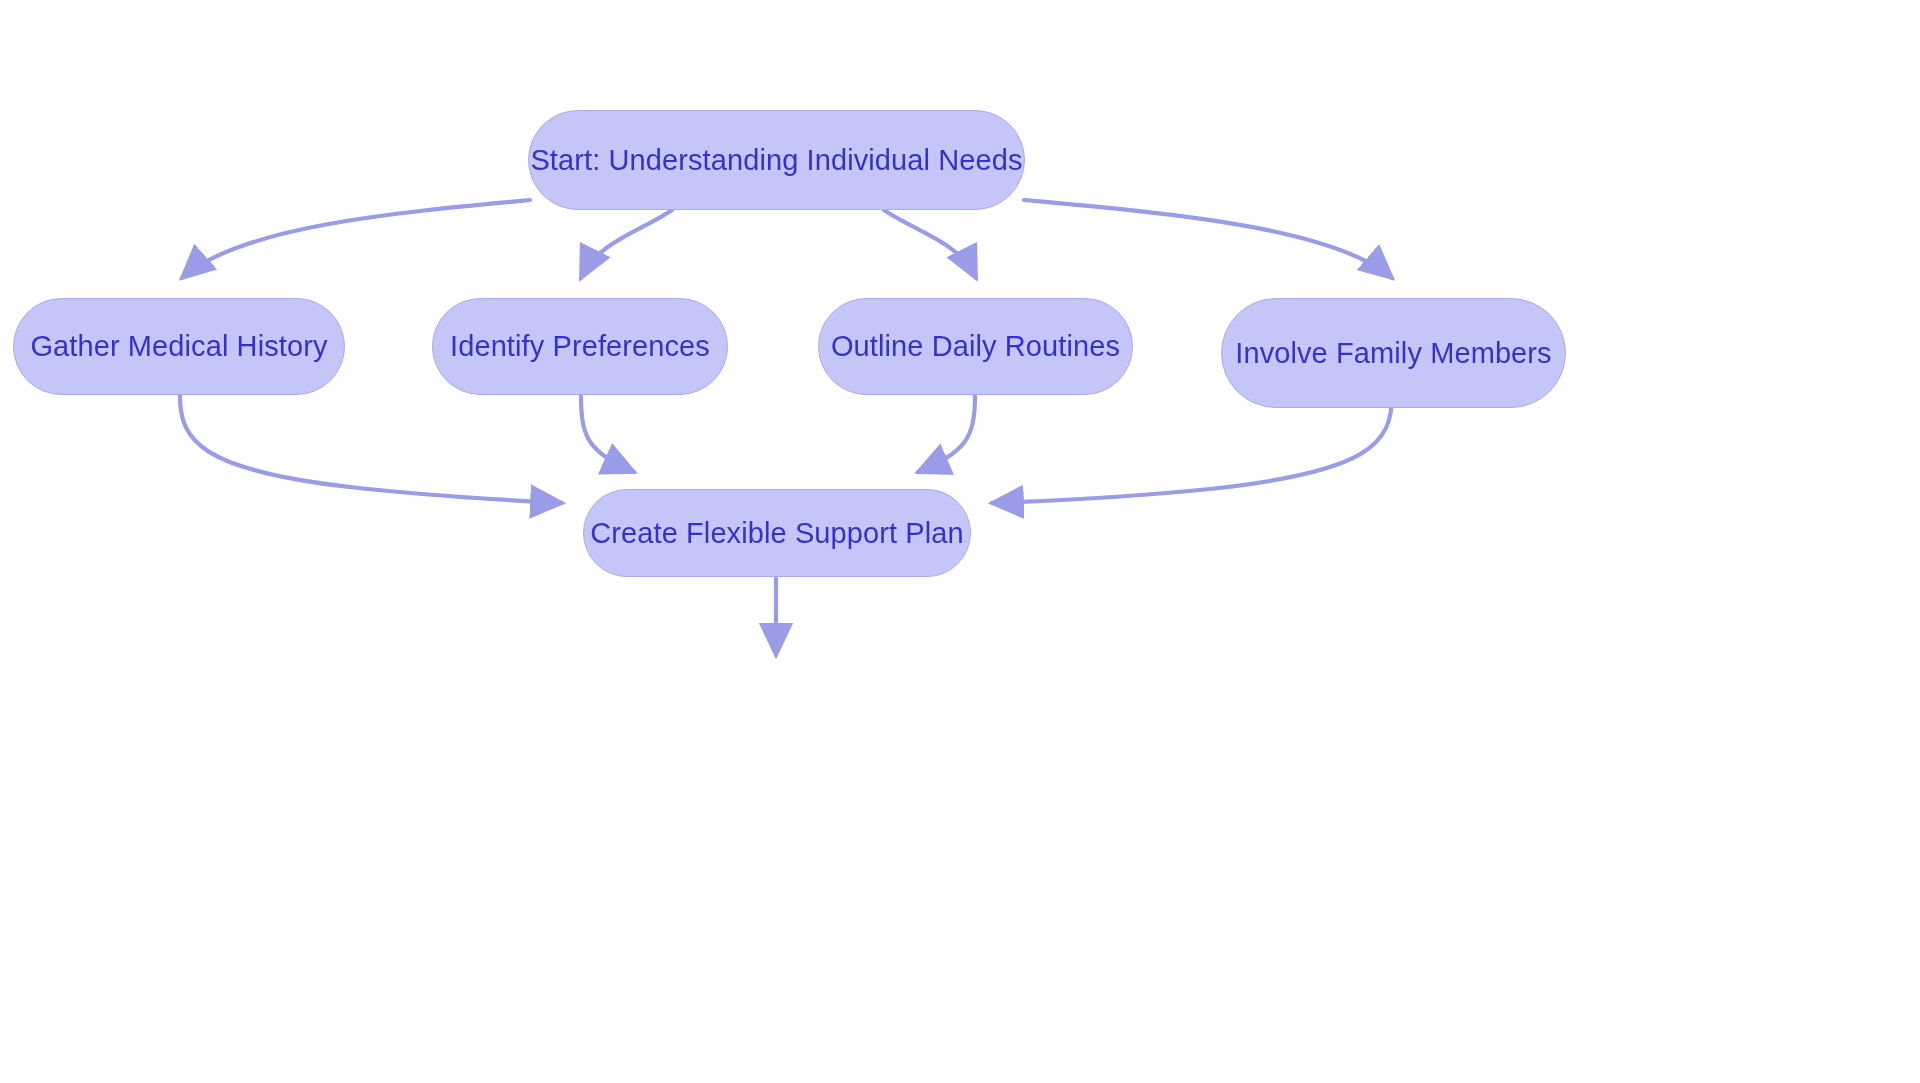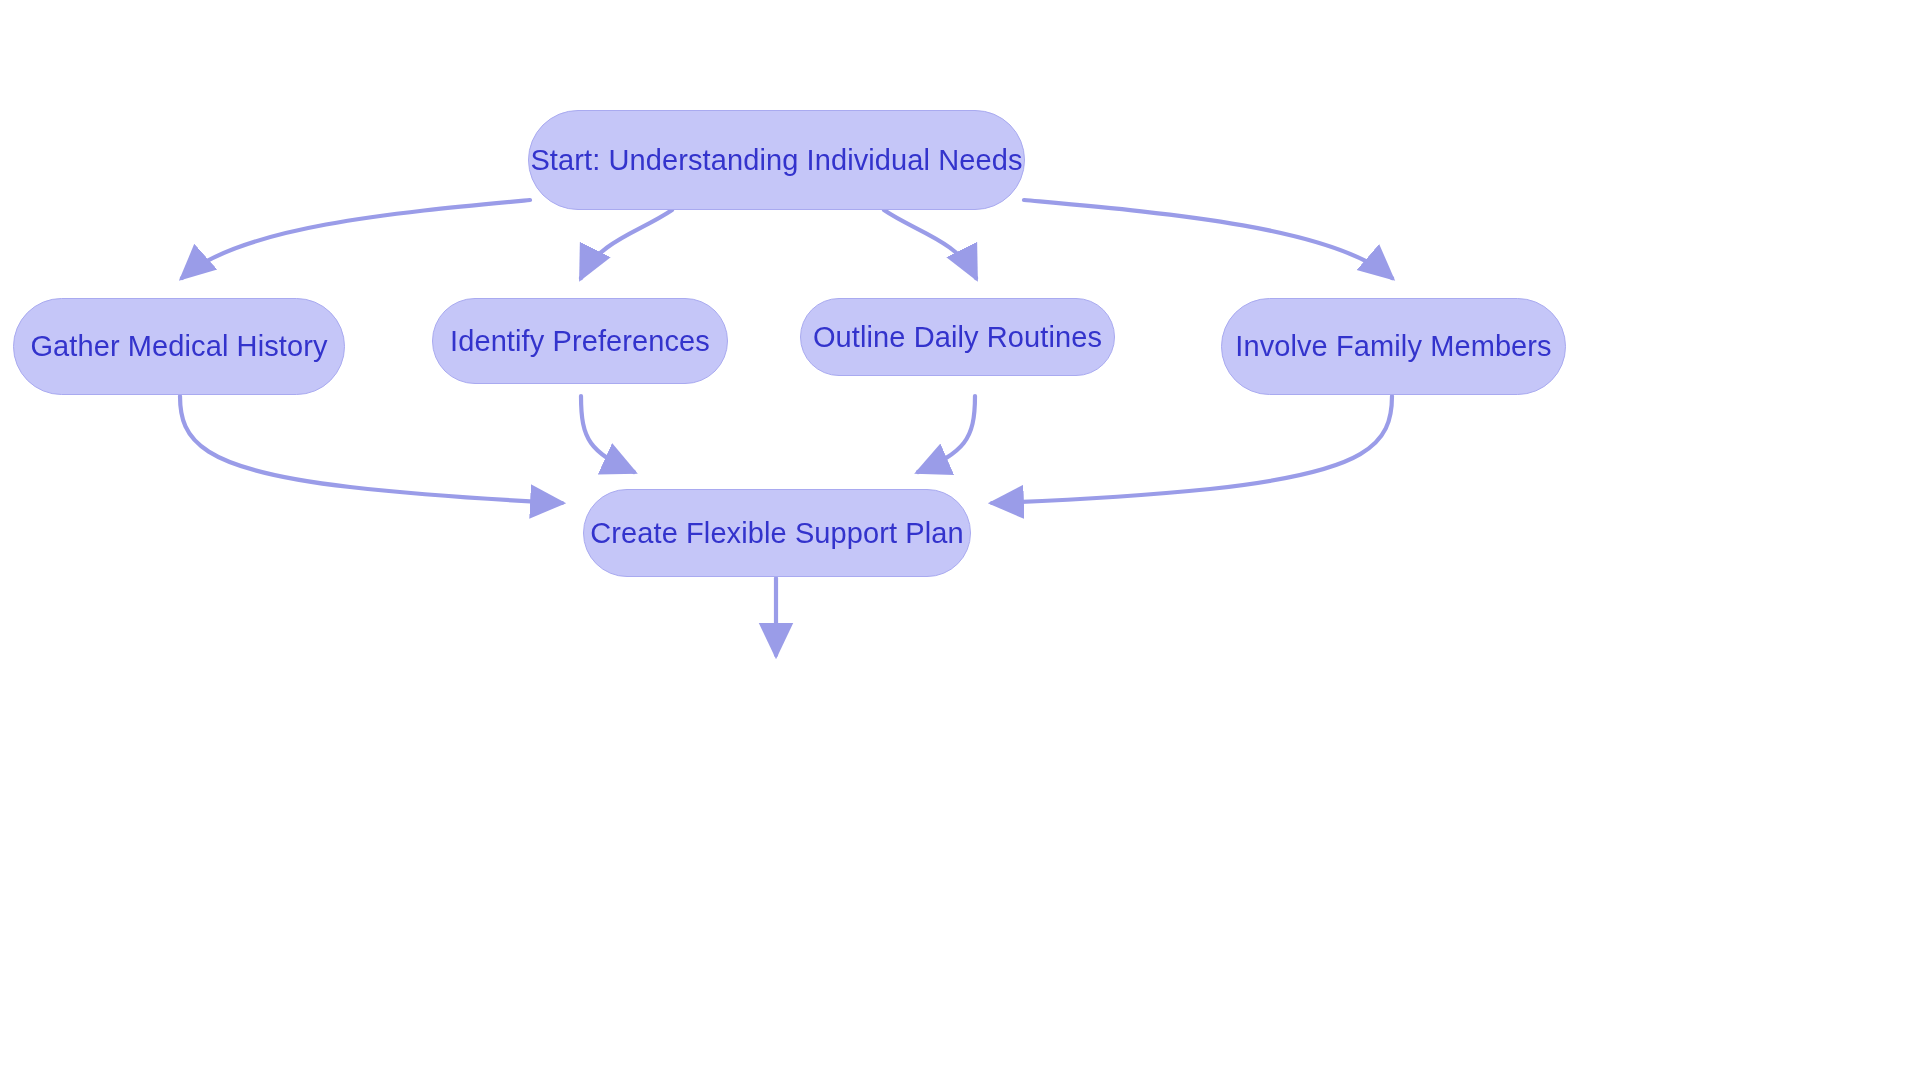--- a/index.html
+++ b/index.html
@@ -43,23 +43,23 @@
     font-family: "Liberation Sans", sans-serif;
     font-size: 29px;
     font-weight: 400;
     letter-spacing: 0.1px;
     white-space: nowrap;
     line-height: 1;
   }
   
   #node-start        { left: 528px;  top: 110px; width: 497px; height: 100px; }
   #node-medical      { left: 13px;   top: 298px; width: 332px; height: 97px; text-align: right;  }
-  #node-preferences  { left: 432px;  top: 298px; width: 296px; height: 86px;  }
-  #node-routines     { left: 800px;  top: 298px; width: 315px; height: 78px;  }
-  #node-family       { left: 1221px; top: 298px; width: 345px; height: 97px;  }
+  #node-preferences  { left: 432px;  top: 298px; width: 296px; height: 97px;  }
+  #node-routines     { left: 818px;  top: 298px; width: 315px; height: 97px;  }
+  #node-family       { left: 1221px; top: 298px; width: 345px; height: 110px;  }
   #node-plan         { left: 583px;  top: 489px; width: 388px; height: 88px; text-align: center;  }
   #node-updates      { left: 584px;  top: 675px; width: 385px; height: 90px;  }
 </style>
 </head>
 <body>
 
 <div id="flowchart-canvas">
 
   <svg id="edge-layer" viewBox="0 0 1920 1083" width="1920" height="1083" xmlns="http://www.w3.org/2000/svg">
     <defs>

